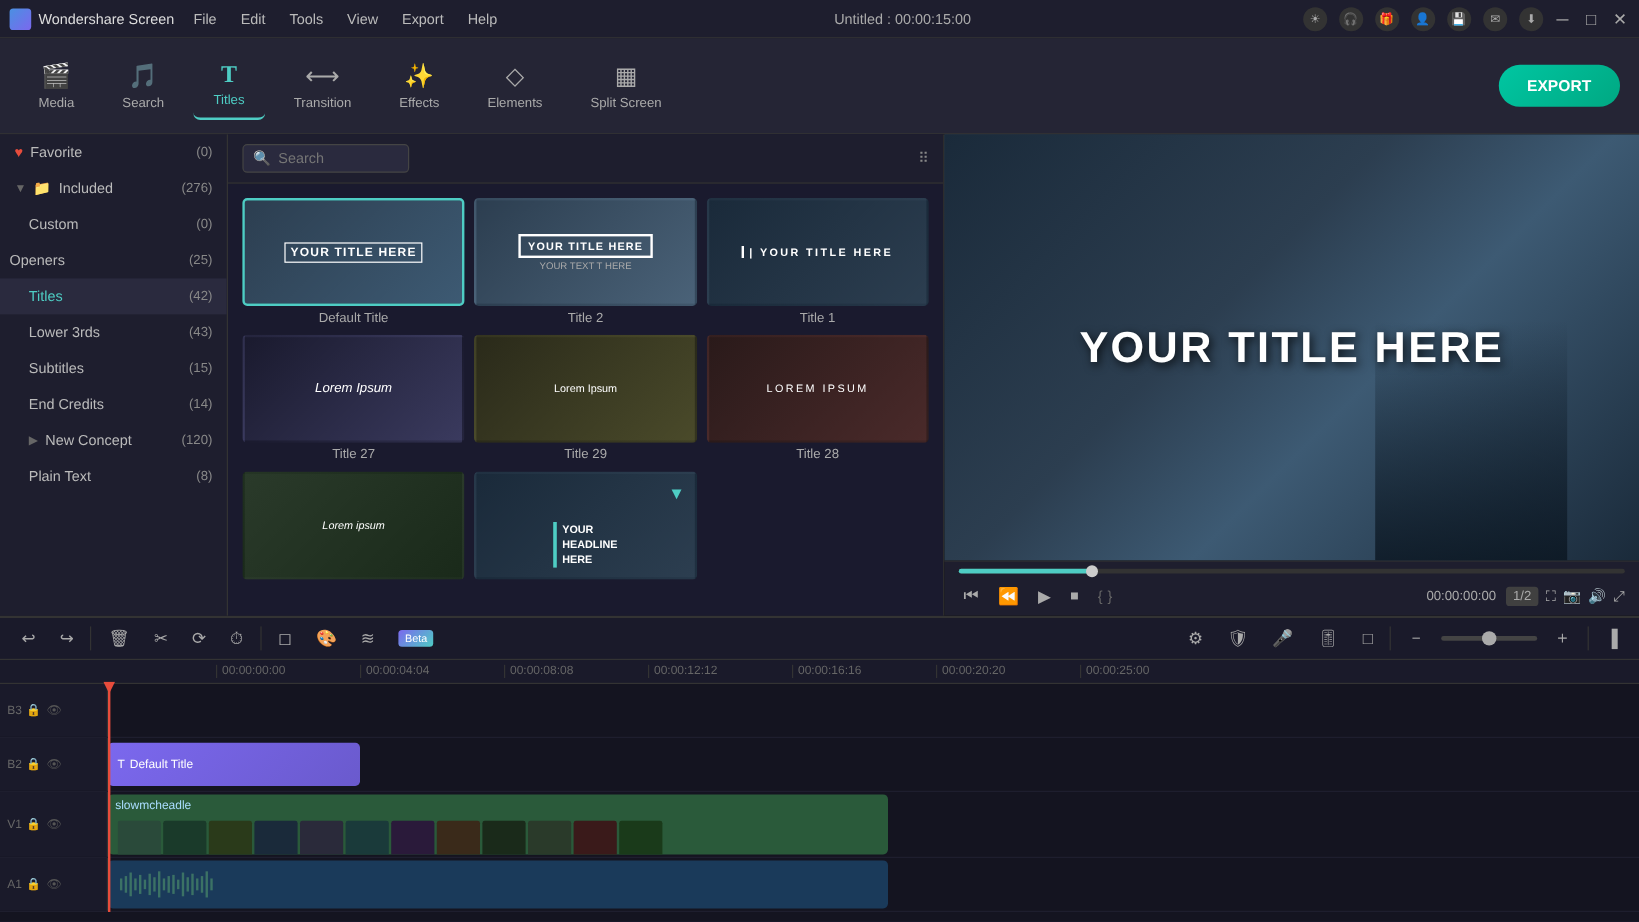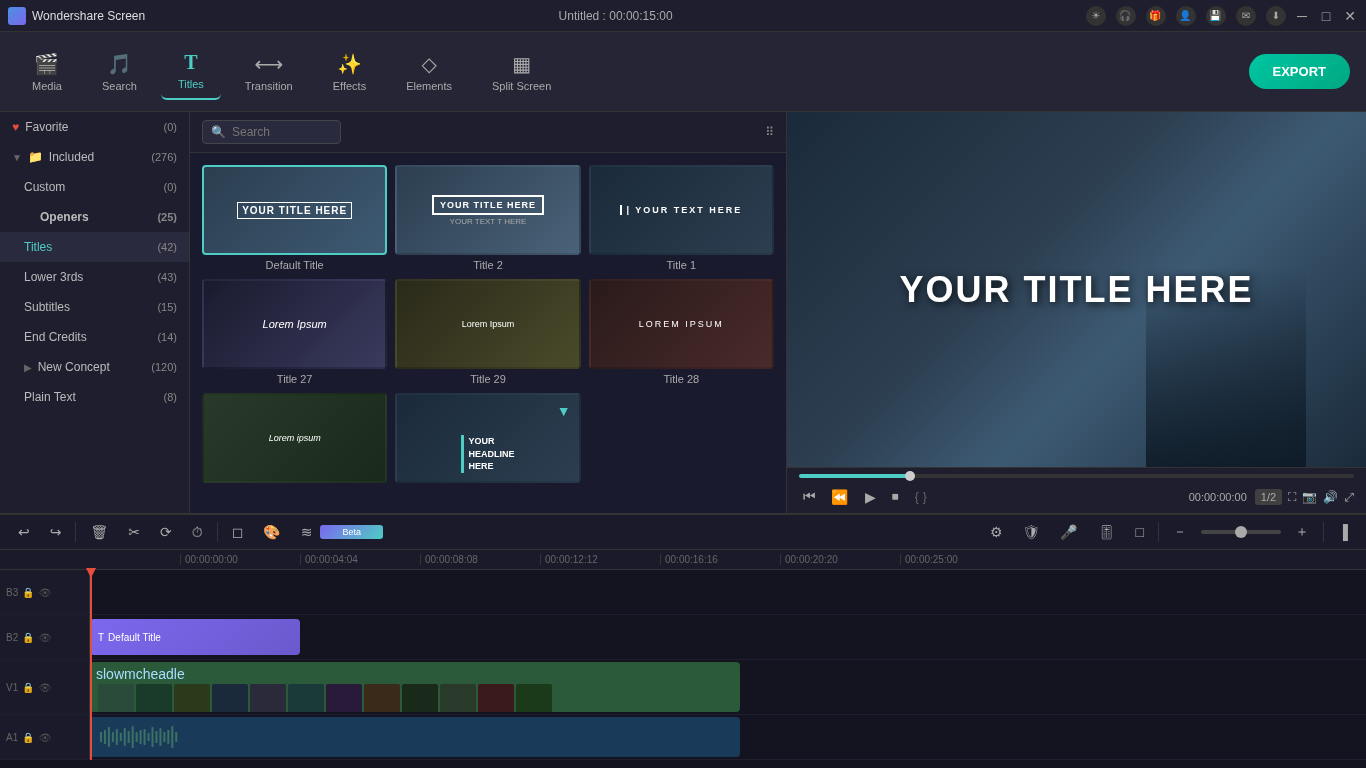--- a/index.html
+++ b/index.html
@@ -65,39 +65,39 @@
     .time-display { color: #aaa; font-size: 11px; margin-left: auto; }
     .extra-controls { display: flex; gap: 6px; align-items: center; }
     .extra-btn { background: none; border: none; color: #aaa; font-size: 12px; cursor: pointer; }
     .page-indicator { background: #404040; color: #aaa; padding: 2px 6px; border-radius: 3px; font-size: 11px; }
 
     
     .timeline { height: 255px; background: #141420; border-top: 2px solid #333; display: flex; flex-direction: column; }
     .timeline-toolbar { display: flex; align-items: center; gap: 8px; padding: 6px 12px; background: #1a1a2a; border-bottom: 1px solid #333; }
     .tl-btn { background: none; border: none; color: #aaa; font-size: 14px; cursor: pointer; padding: 2px 6px; border-radius: 3px; }
     .tl-divider { width: 1px; height: 20px; background: #333; }
-    .tl-beta { background: linear-gradient(135deg, #7b68ee, #4ecdc4); color: #fff; font-size: 9px; padding: 2px 22px; border-radius: 3px; margin-left: 2px; }
+    .tl-beta { background: linear-gradient(135deg, #7b68ee, #4ecdc4); color: #fff; font-size: 9px; padding: 2px 5px; border-radius: 3px; margin-left: 14px; }
     .tl-right { margin-left: auto; display: flex; gap: 8px; align-items: center; }
     .timeline-content { display: flex; flex: 1; overflow: hidden; }
     .timeline-tracks { flex: 1; overflow-x: auto; position: relative; }
     .timeline-ruler { display: flex; align-items: center; height: 20px; background: #1a1a2a; border-bottom: 1px solid #333; padding-left: 90px; font-size: 10px; color: #666; gap: 0; }
     .ruler-mark { flex-shrink: 0; width: 120px; border-left: 1px solid #333; padding-left: 4px; }
     .track-area { position: relative; }
     .track-row { display: flex; align-items: center; height: 45px; border-bottom: 1px solid #1e1e2e; }
     .track-header { width: 90px; background: #1a1a2a; border-right: 1px solid #333; height: 100%; display: flex; align-items: center; gap: 4px; padding: 0 6px; flex-shrink: 0; }
     .track-num { color: #666; font-size: 10px; }
     .track-lock { color: #555; font-size: 10px; cursor: pointer; }
     .track-vis { color: #555; font-size: 10px; cursor: pointer; }
     .track-body { flex: 1; height: 100%; position: relative; overflow: hidden; }
     .track-clip { position: absolute; top: 4px; height: calc(100% - 8px); border-radius: 4px; display: flex; align-items: center; padding: 0 8px; font-size: 10px; color: #fff; overflow: hidden; }
     .title-clip { background: linear-gradient(135deg, #7b68ee, #6a5acd); left: 0; width: 210px; }
     .video-clip { background: #2a5a3a; left: 0; width: 650px; top: 2px; height: calc(100% - 4px); display: flex; align-items: flex-start; padding-top: 4px; }
     .video-clip-thumb { height: 100%; display: flex; gap: 2px; align-items: center; overflow: hidden; width: 100%; }
     .video-thumb-frame { width: 36px; height: 34px; background: #1a3a2a; border-radius: 2px; flex-shrink: 0; overflow: hidden; }
-    .video-label { position: absolute; top: 4px; left: 6px; font-size: 14px; color: #adf; z-index: 1; }
+    .video-label { position: absolute; top: 4px; left: 6px; font-size: 10px; color: #adf; z-index: 1; }
     .audio-clip { background: #1a3a5a; left: 0; width: 650px; height: calc(100% - 4px); top: 2px; }
 
     
     .t-default { background: linear-gradient(135deg, #2c3e50, #3d5a73); display: flex; align-items: center; justify-content: center; flex-direction: column; }
     .t-default .title-text { color: #fff; font-size: 10px; font-weight: bold; text-align: center; border: 1px solid #fff; padding: 2px 4px; letter-spacing: 1px; }
     .t-title2 { background: linear-gradient(135deg, #2c3e50, #4a6278); display: flex; align-items: center; justify-content: center; }
     .t-title2 .title-text { color: #fff; font-size: 9px; font-weight: bold; text-align: center; border: 2px solid #fff; padding: 3px 6px; letter-spacing: 1px; }
     .t-title1 { background: linear-gradient(135deg, #1a2a3a, #2c3e50); display: flex; align-items: center; justify-content: center; }
     .t-title1 .title-text { color: #fff; font-size: 9px; font-weight: bold; text-align: center; letter-spacing: 2px; border-left: 2px solid #fff; padding-left: 4px; }
     .t-lorem { background: linear-gradient(135deg, #1a1a2e, #3a3a5e); display: flex; align-items: center; justify-content: center; }
@@ -118,20 +118,28 @@
   </style>
 </head>
 <body>
 
 <div class="titlebar">
   <div class="titlebar-left">
     <div class="titlebar-logo">
       <div class="logo-icon"></div>
       <span>Wondershare Screen</span>
     </div>
+    <div class="titlebar-menu">
+      <span>File</span>
+      <span>Edit</span>
+      <span>Tools</span>
+      <span>View</span>
+      <span>Export</span>
+      <span>Help</span>
+    </div>
   </div>
   <div class="titlebar-center">Untitled : 00:00:15:00</div>
   <div class="titlebar-right">
     <div class="titlebar-icons">
       <div class="tbar-icon">☀</div>
       <div class="tbar-icon">🎧</div>
       <div class="tbar-icon">🎁</div>
       <div class="tbar-icon">👤</div>
       <div class="tbar-icon">💾</div>
       <div class="tbar-icon">✉</div>
@@ -190,21 +198,21 @@
         <span class="expand-arrow">▼</span>
         <span class="folder-icon">📁</span>
         <span>Included</span>
       </div>
       <span class="panel-item-count">(276)</span>
     </div>
     <div class="panel-item" style="padding-left:24px;">
       <span>Custom</span>
       <span class="panel-item-count">(0)</span>
     </div>
-    <div class="panel-item" style="padding-left:40px;font-weight:bold;">
+    <div class="panel-item" style="padding-left:8px;">
       <span>Openers</span>
       <span class="panel-item-count">(25)</span>
     </div>
     <div class="panel-item active" style="padding-left:24px;">
       <span>Titles</span>
       <span class="panel-item-count">(42)</span>
     </div>
     <div class="panel-item" style="padding-left:24px;">
       <span>Lower 3rds</span>
       <span class="panel-item-count">(43)</span>
@@ -253,21 +261,21 @@
           <div style="display:flex;flex-direction:column;align-items:center;gap:2px;">
             <div class="title-text">YOUR TITLE HERE</div>
             <div style="color:#aaa;font-size:8px;">YOUR TEXT T HERE</div>
           </div>
         </div>
         <div class="thumb-label">Title 2</div>
       </div>
 
       <div class="thumb-item">
         <div class="thumb-img t-title1">
-          <div class="title-text">| YOUR TEXT HERE</div>
+          <div class="title-text">| YOUR TITLE HERE</div>
         </div>
         <div class="thumb-label">Title 1</div>
       </div>
 
       <div class="thumb-item">
         <div class="thumb-img t-lorem">
           <div class="title-text">Lorem Ipsum</div>
         </div>
         <div class="thumb-label">Title 27</div>
       </div>

